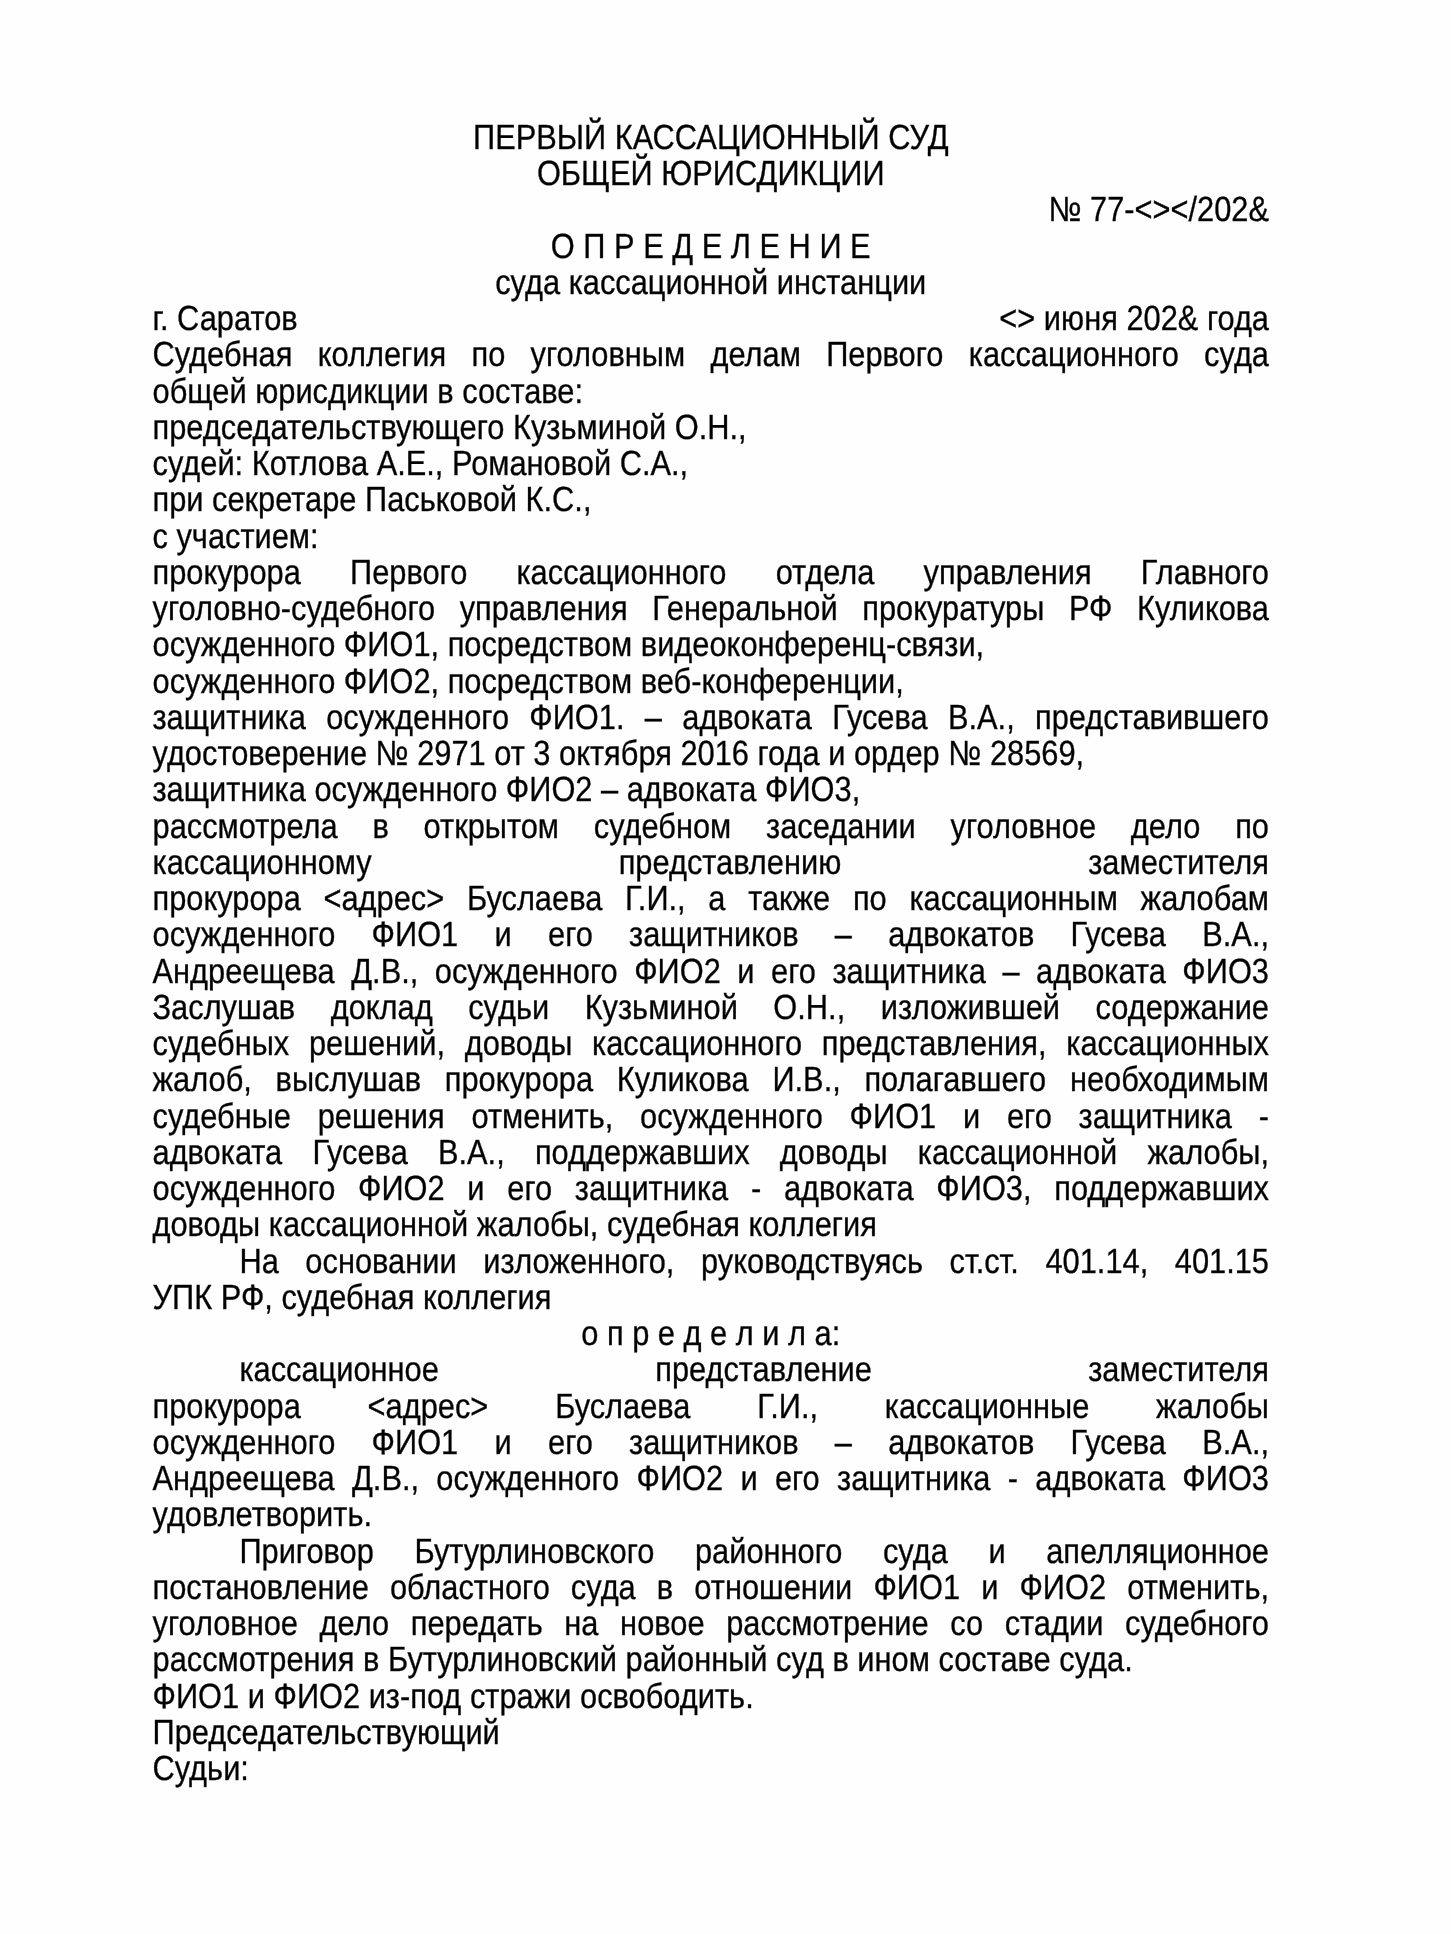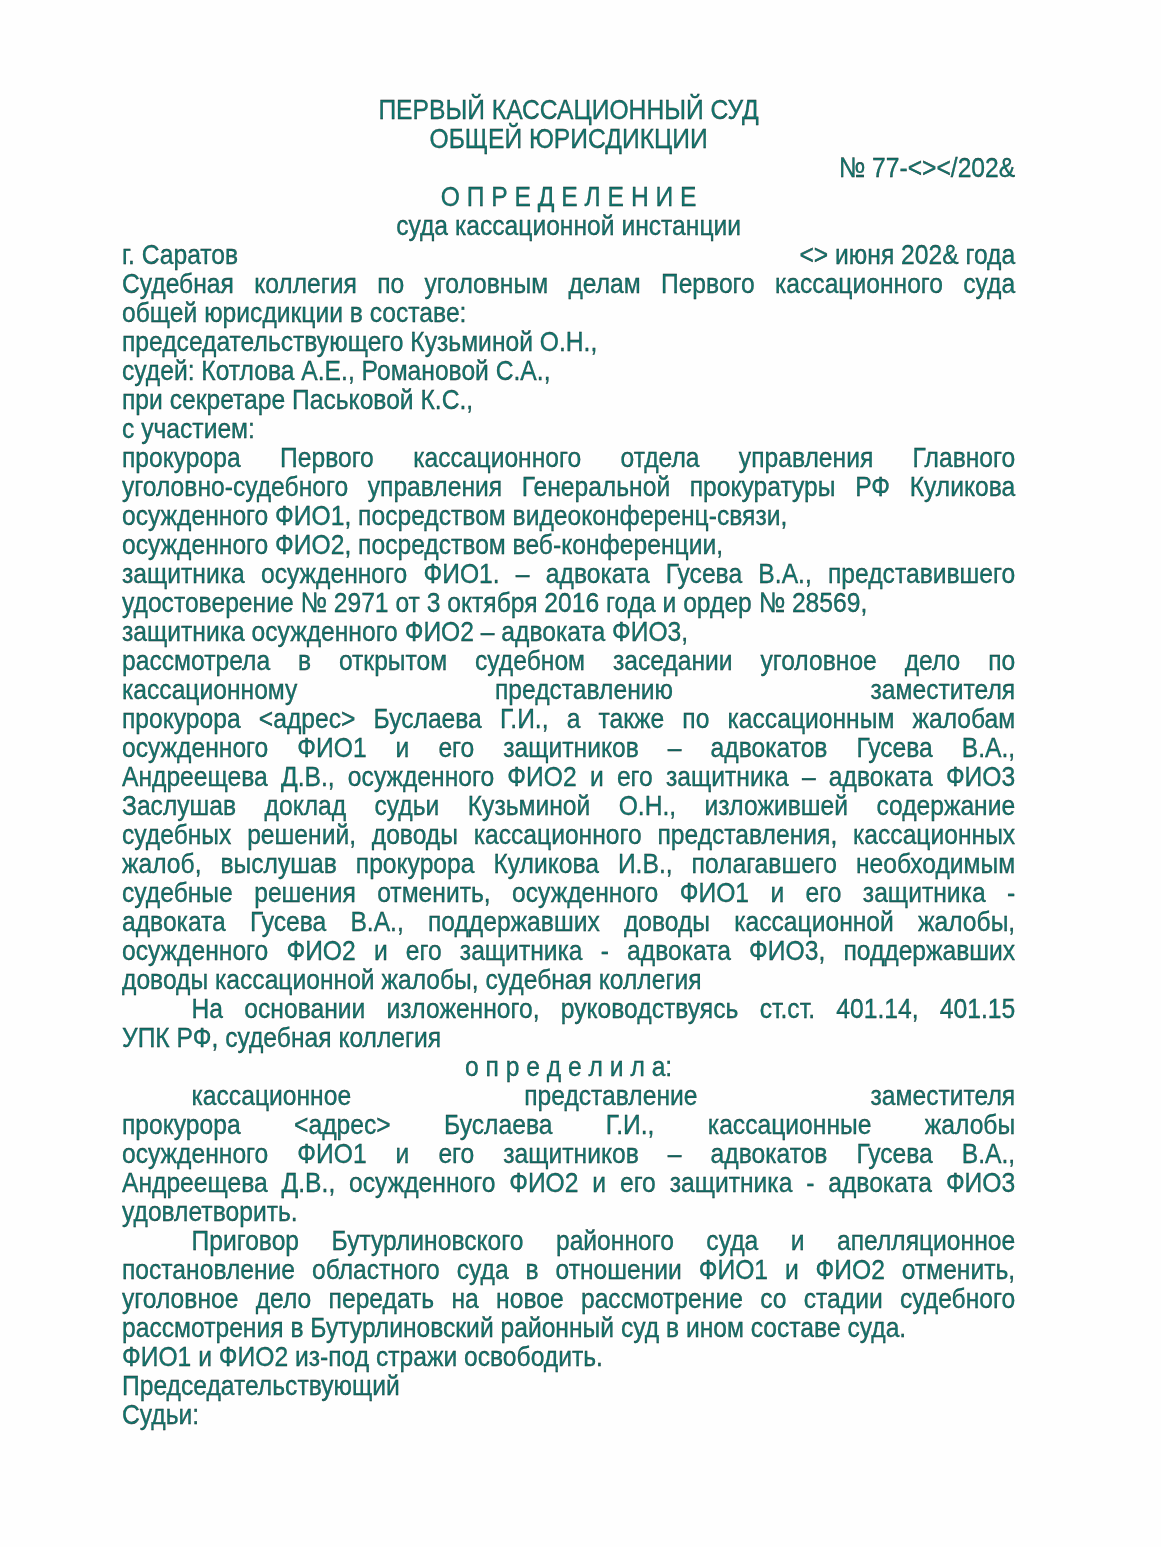--- a/index.html
+++ b/index.html
@@ -7,21 +7,21 @@
     padding: 0;
     background: #ffffff;
   }
   .page {
     position: relative;
     width: 1161px;
     height: 1547px;
     background: #fefefe;
     overflow: hidden;
     font-family: "Liberation Sans", sans-serif;
-    color: #0f766e;
+    color: #000000;
   }
   .doc {
     position: absolute;
     left: 122px;
     top: 95px;
     width: 1015px;
     transform: scaleX(0.88);
     transform-origin: 0 0;
     font-size: 28px;
     line-height: 29px;

